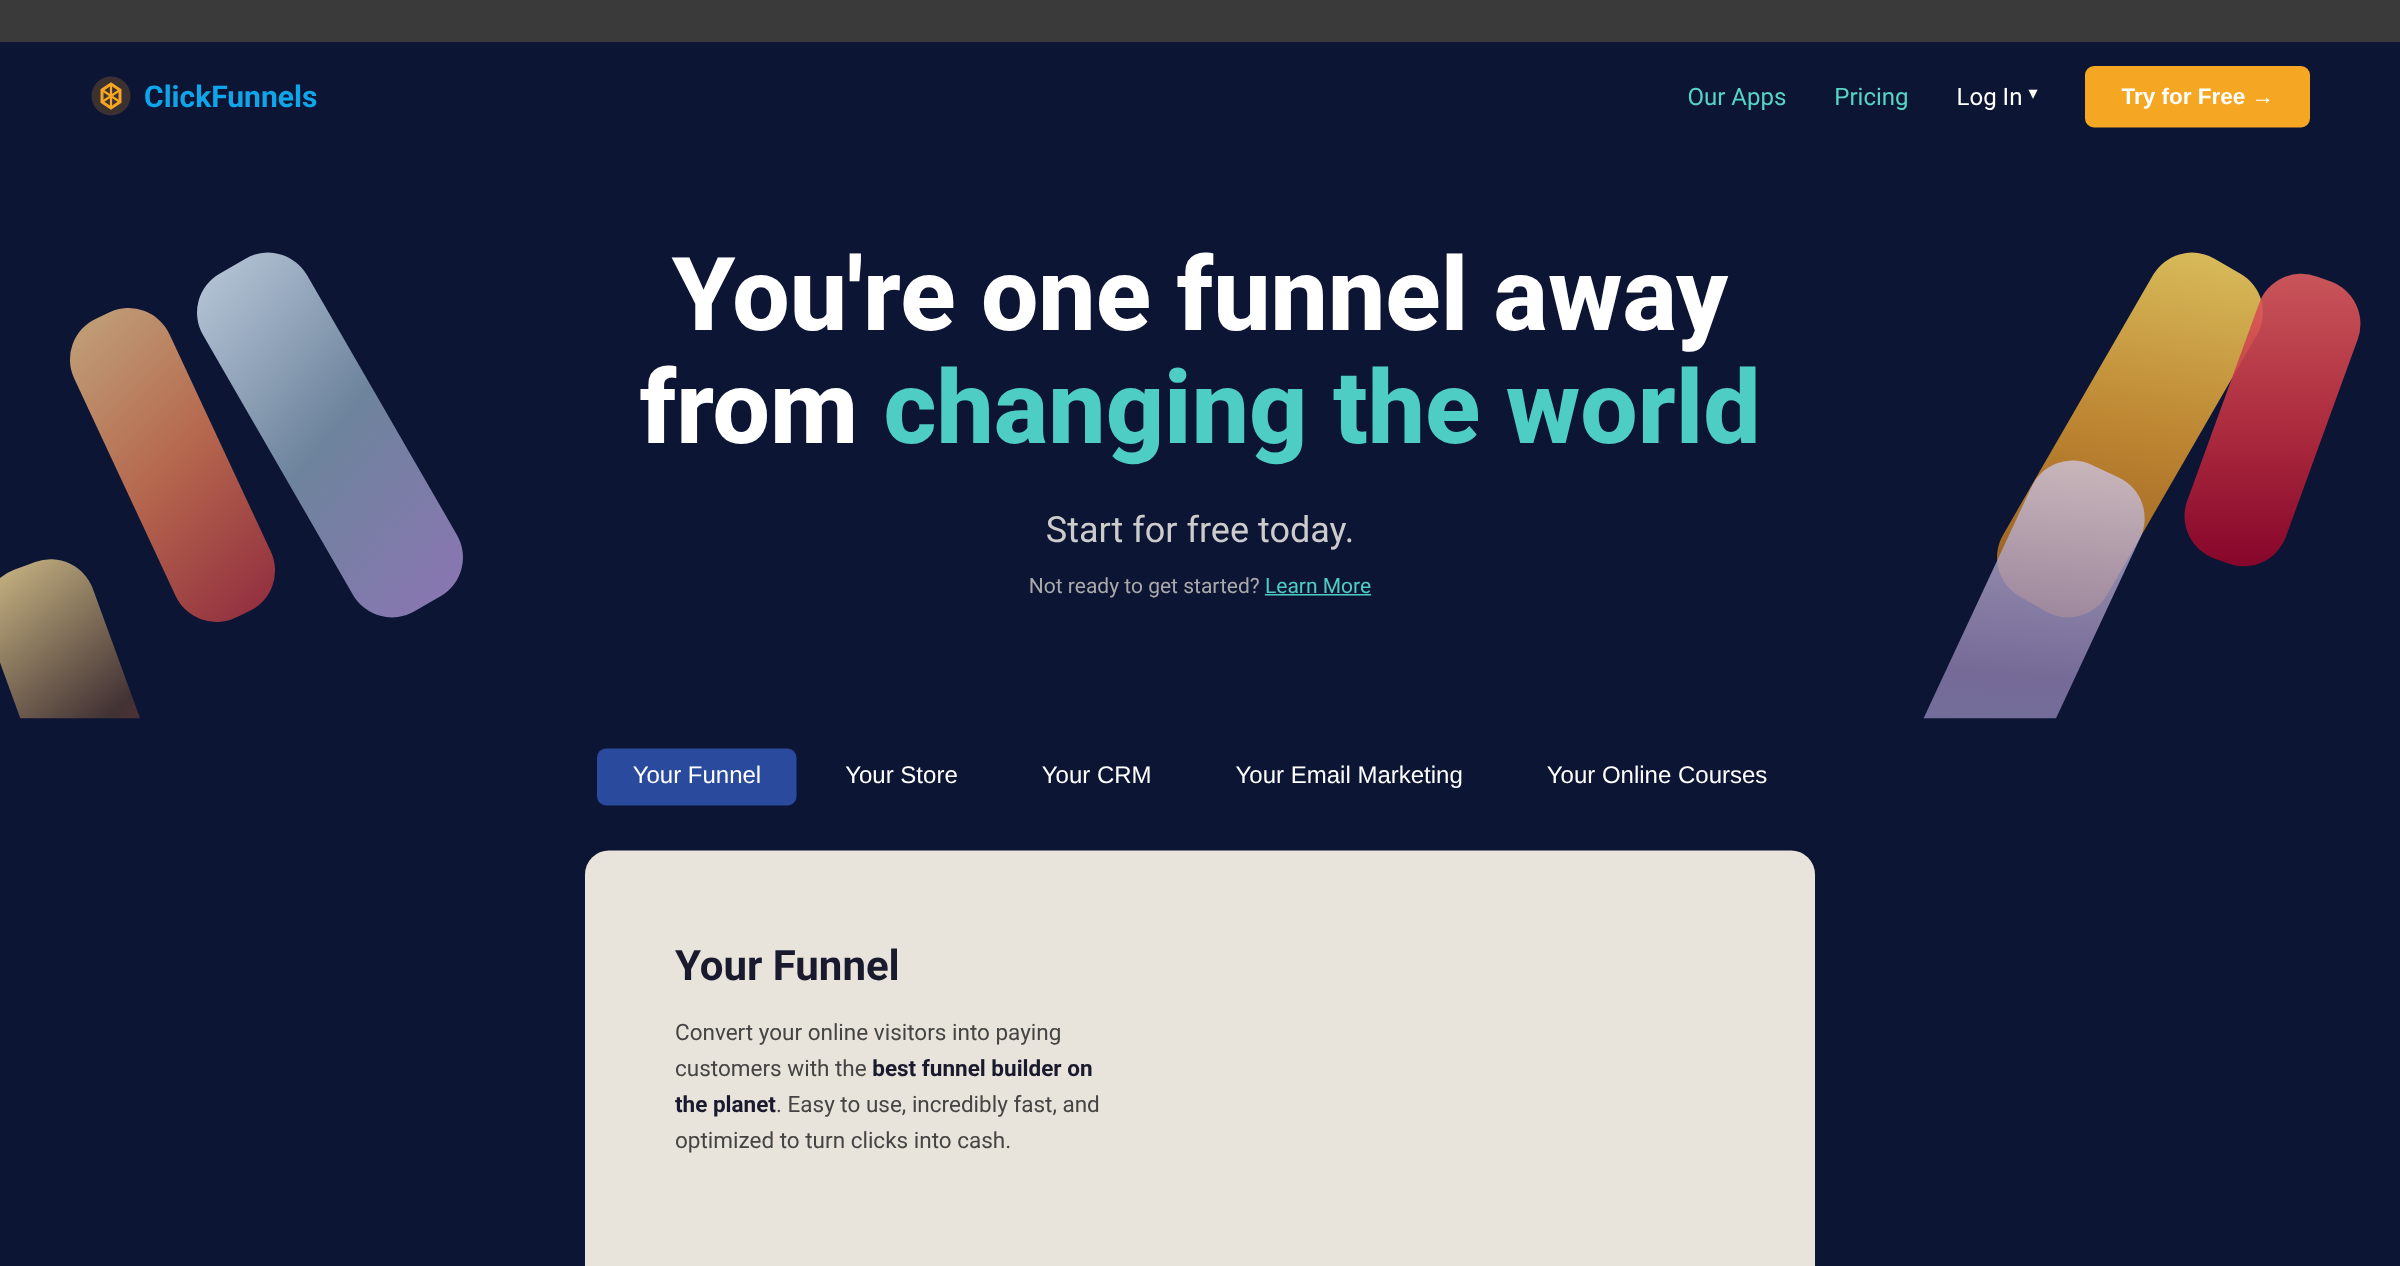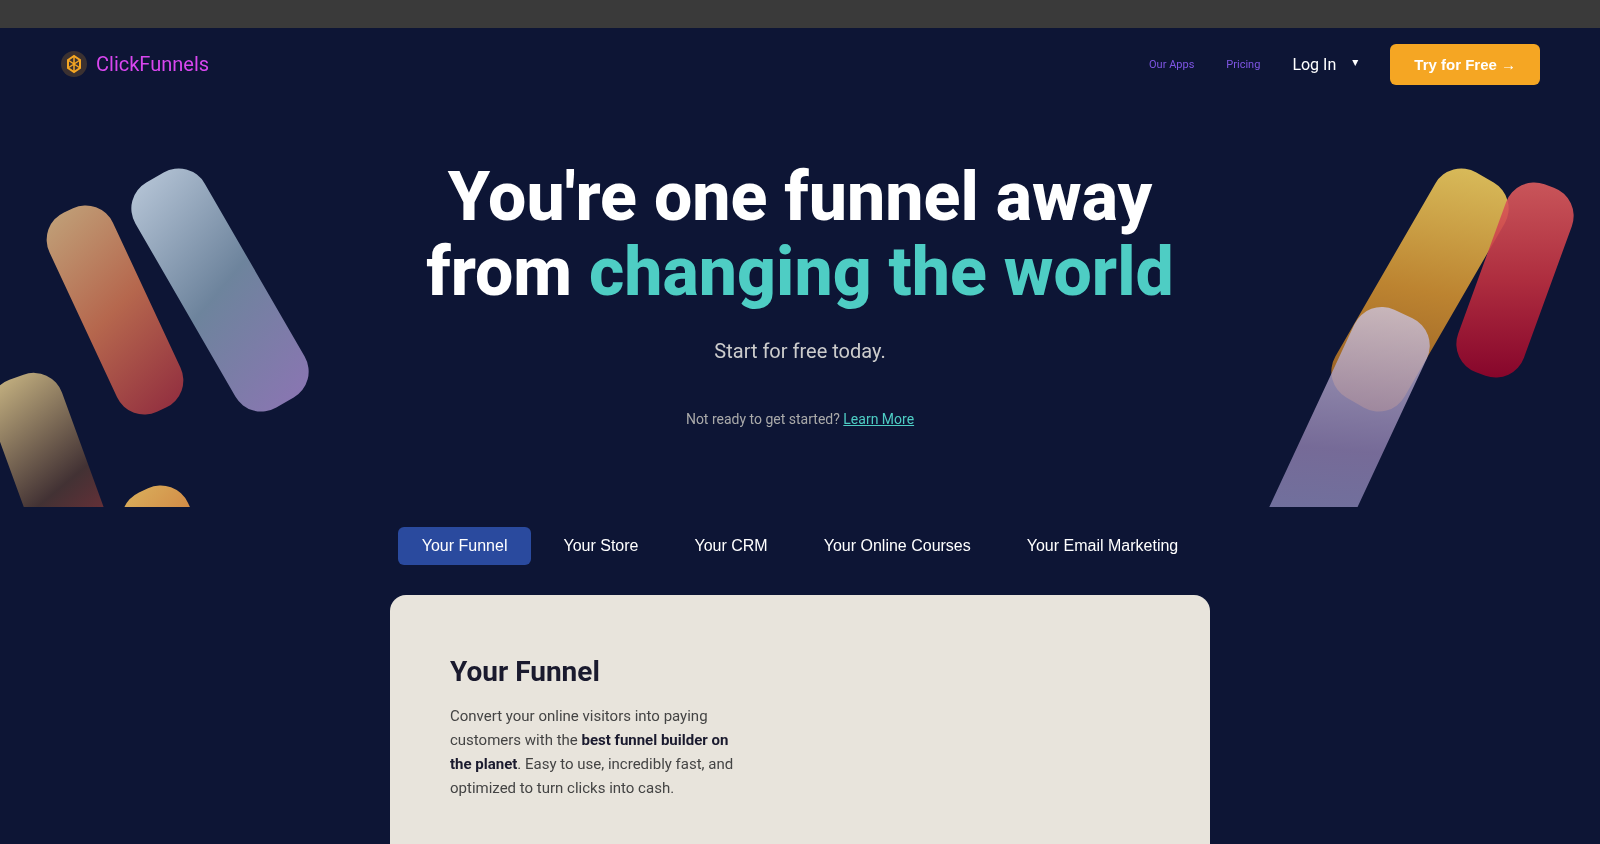--- a/index.html
+++ b/index.html
@@ -26,43 +26,43 @@
       justify-content: space-between;
       padding: 0 60px;
       height: 72px;
       position: relative;
       z-index: 10;
     }
     .logo {
       display: flex;
       align-items: center;
       gap: 8px;
-      font-weight: 400;
+      font-weight: 700;
       font-size: 20px;
-      color: #d946ef;
+      color: #0ea5e9;
     }
     .logo-icon {
       width: 28px;
       height: 28px;
     }
     .nav-links {
       display: flex;
       align-items: center;
       gap: 32px;
     }
     .nav-link {
-      color: #8b5cf6;
-      font-size: 11px;
+      color: #5eead4;
+      font-size: 16px;
       cursor: pointer;
       opacity: 0.9;
     }
     .nav-link-login {
       display: flex;
       align-items: flex-start;
-      gap: 16px;
+      gap: 4px;
       color: white;
       font-size: 16px;
       cursor: pointer;
     }
     .chevron {
       font-size: 12px;
     }
     .btn-try-free {
       background: #f5a623;
       color: white;
@@ -88,23 +88,22 @@
       font-size: 68px;
       font-weight: 800;
       line-height: 1.1;
       max-width: 820px;
       margin: 0 auto 29px;
     }
     .hero h1 .highlight {
       color: #4ecdc4;
     }
     .hero-subtitle {
-      font-size: 20px;
+      font-size: 24px;
       color: #ccc;
-      margin-bottom: 32px;
     }
     .email-form {
       display: flex;
       max-width: 460px;
       margin: 0 auto 16px;
       border-radius: 8px;
       overflow: hidden;
       box-shadow: 0 4px 20px rgba(0,0,0,0.3);
     }
     .email-input {
@@ -314,22 +313,22 @@
   <p class="not-ready">
     <span>Not ready to get started?</span>
     <a>Learn More</a>
   </p>
 </section>
 
 <div class="tabs-section">
   <button class="tab active">Your Funnel</button>
   <button class="tab">Your Store</button>
   <button class="tab">Your CRM</button>
+  <button class="tab">Your Email Marketing</button>
   <button class="tab">Your Online Courses</button>
-  <button class="tab">Your Email Marketing</button>
 </div>
 
 <div class="content-card">
   <h2 class="card-title">Your Funnel</h2>
   <p class="card-desc">
     <span>Convert your online visitors into paying customers with the </span><strong>best funnel builder on the planet</strong><span>. Easy to use, incredibly fast, and optimized to turn clicks into cash.</span>
   </p>
 
 </div>
 

